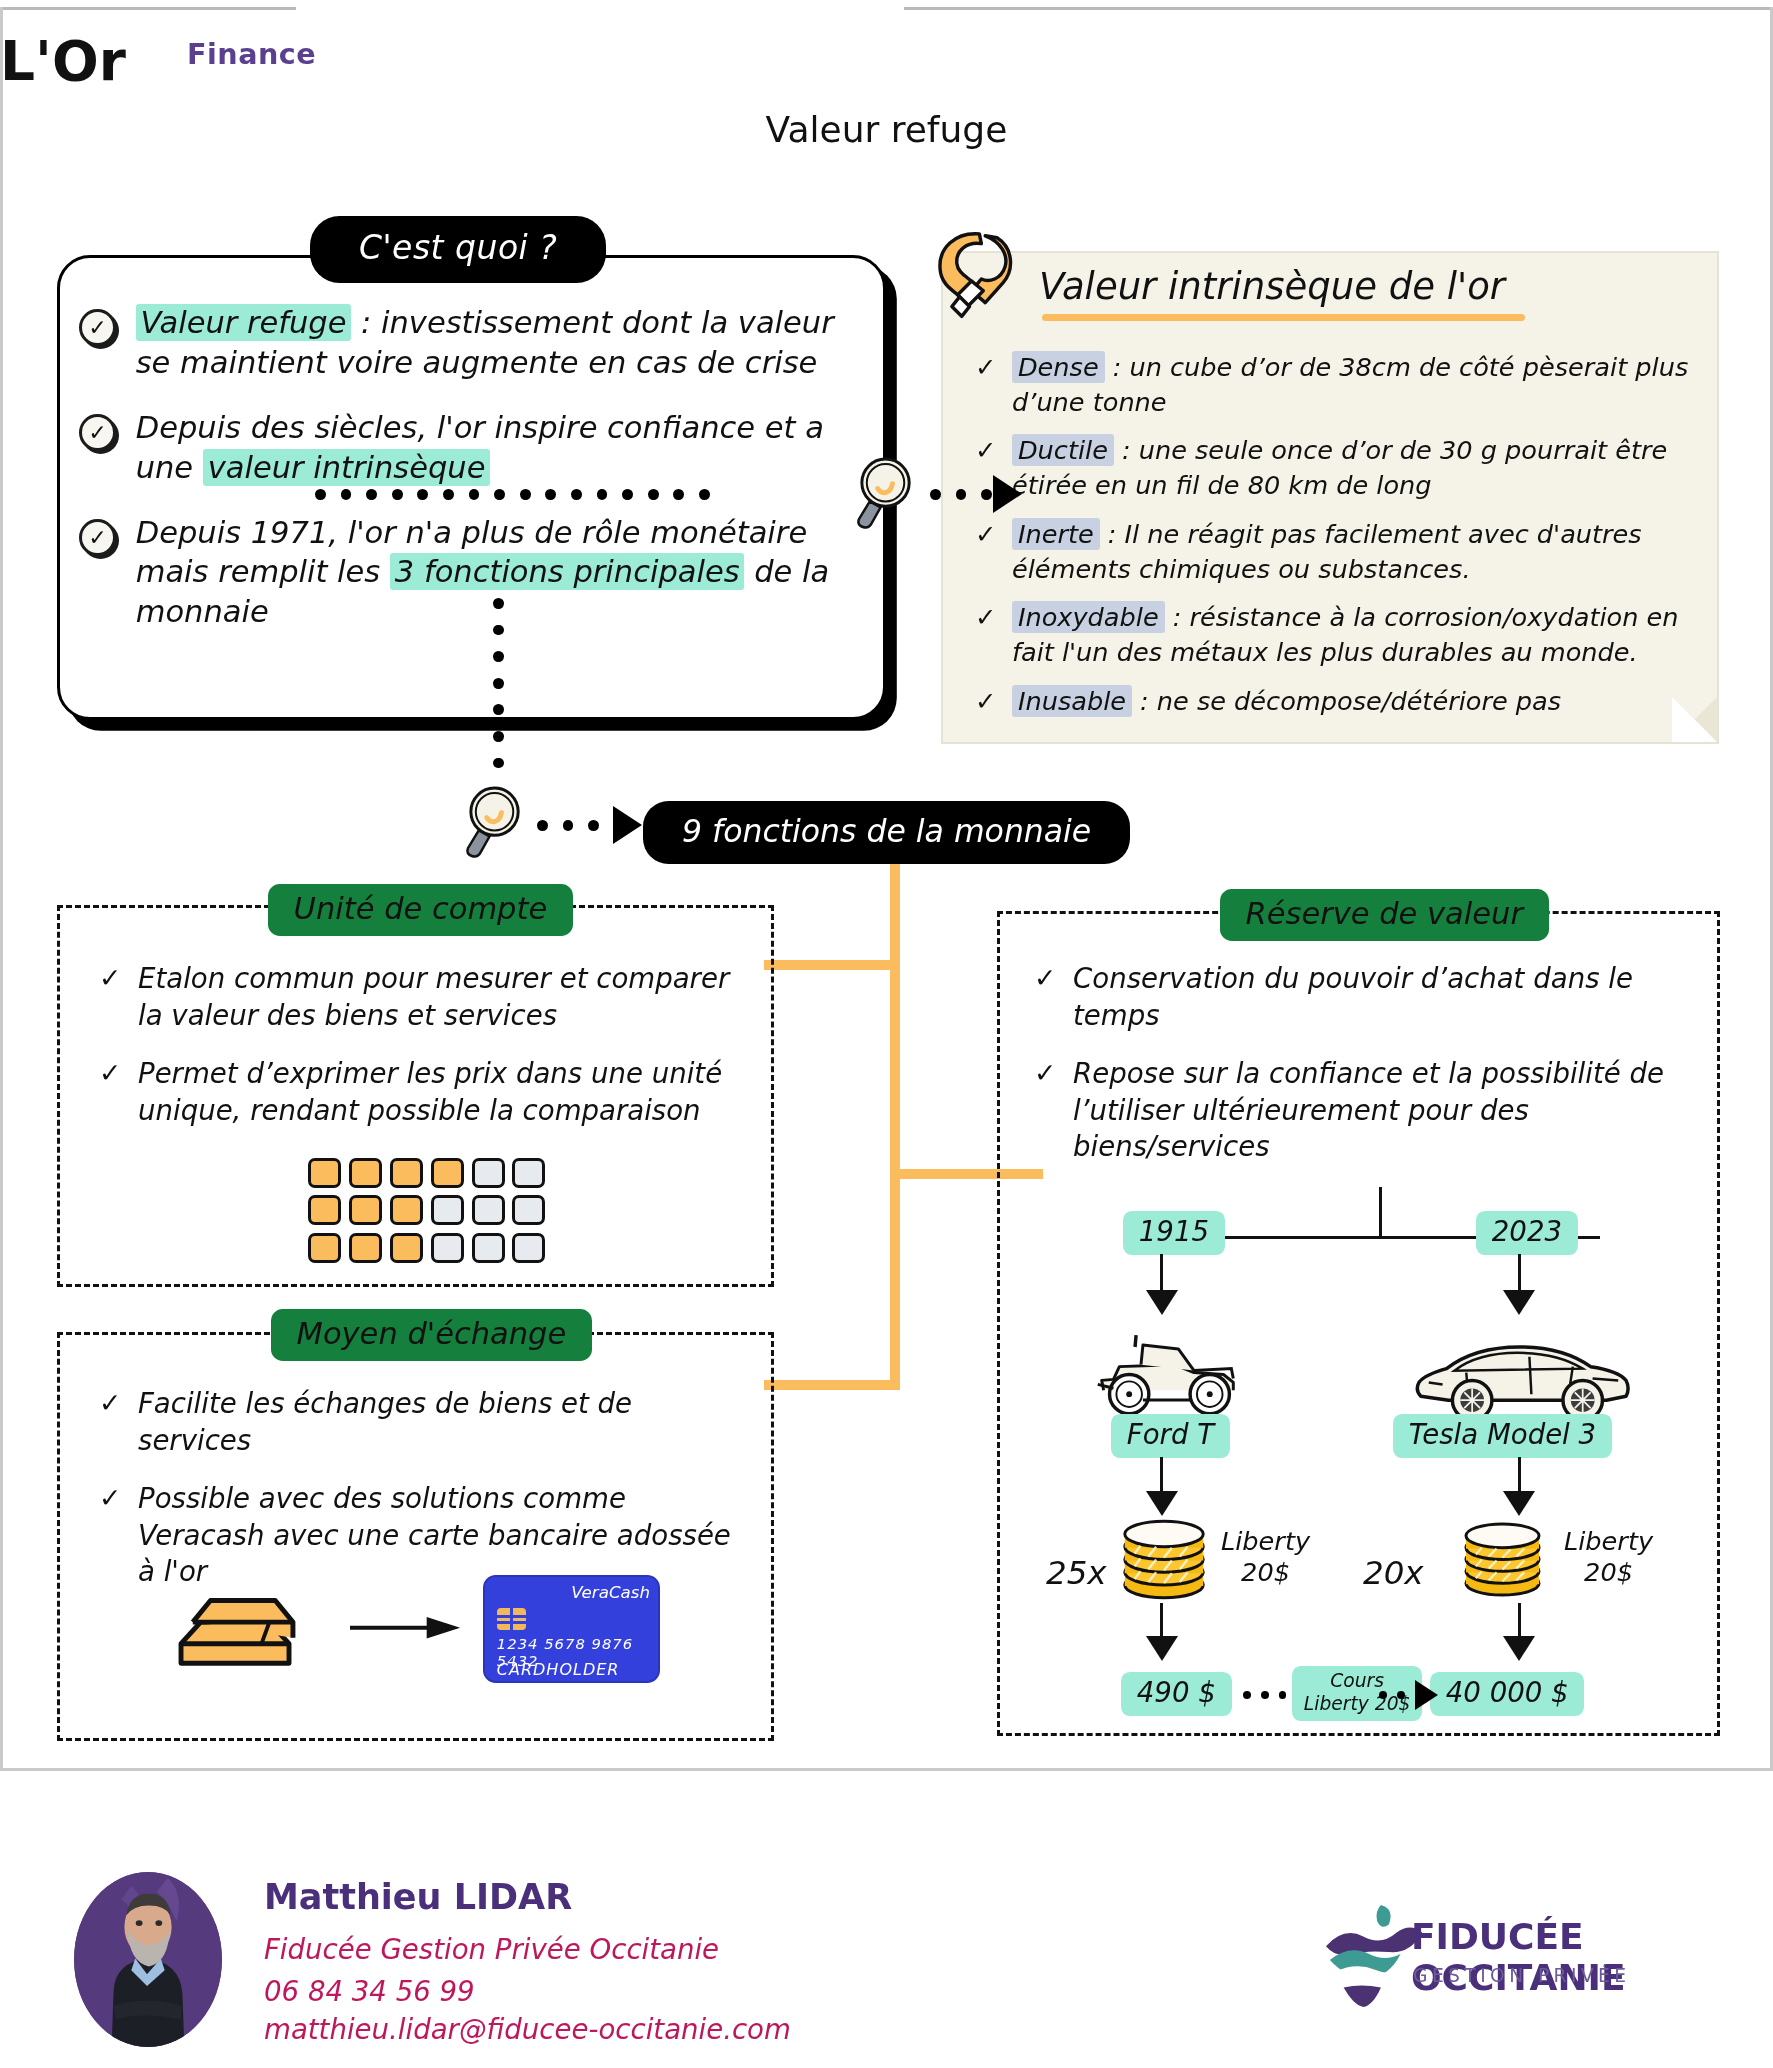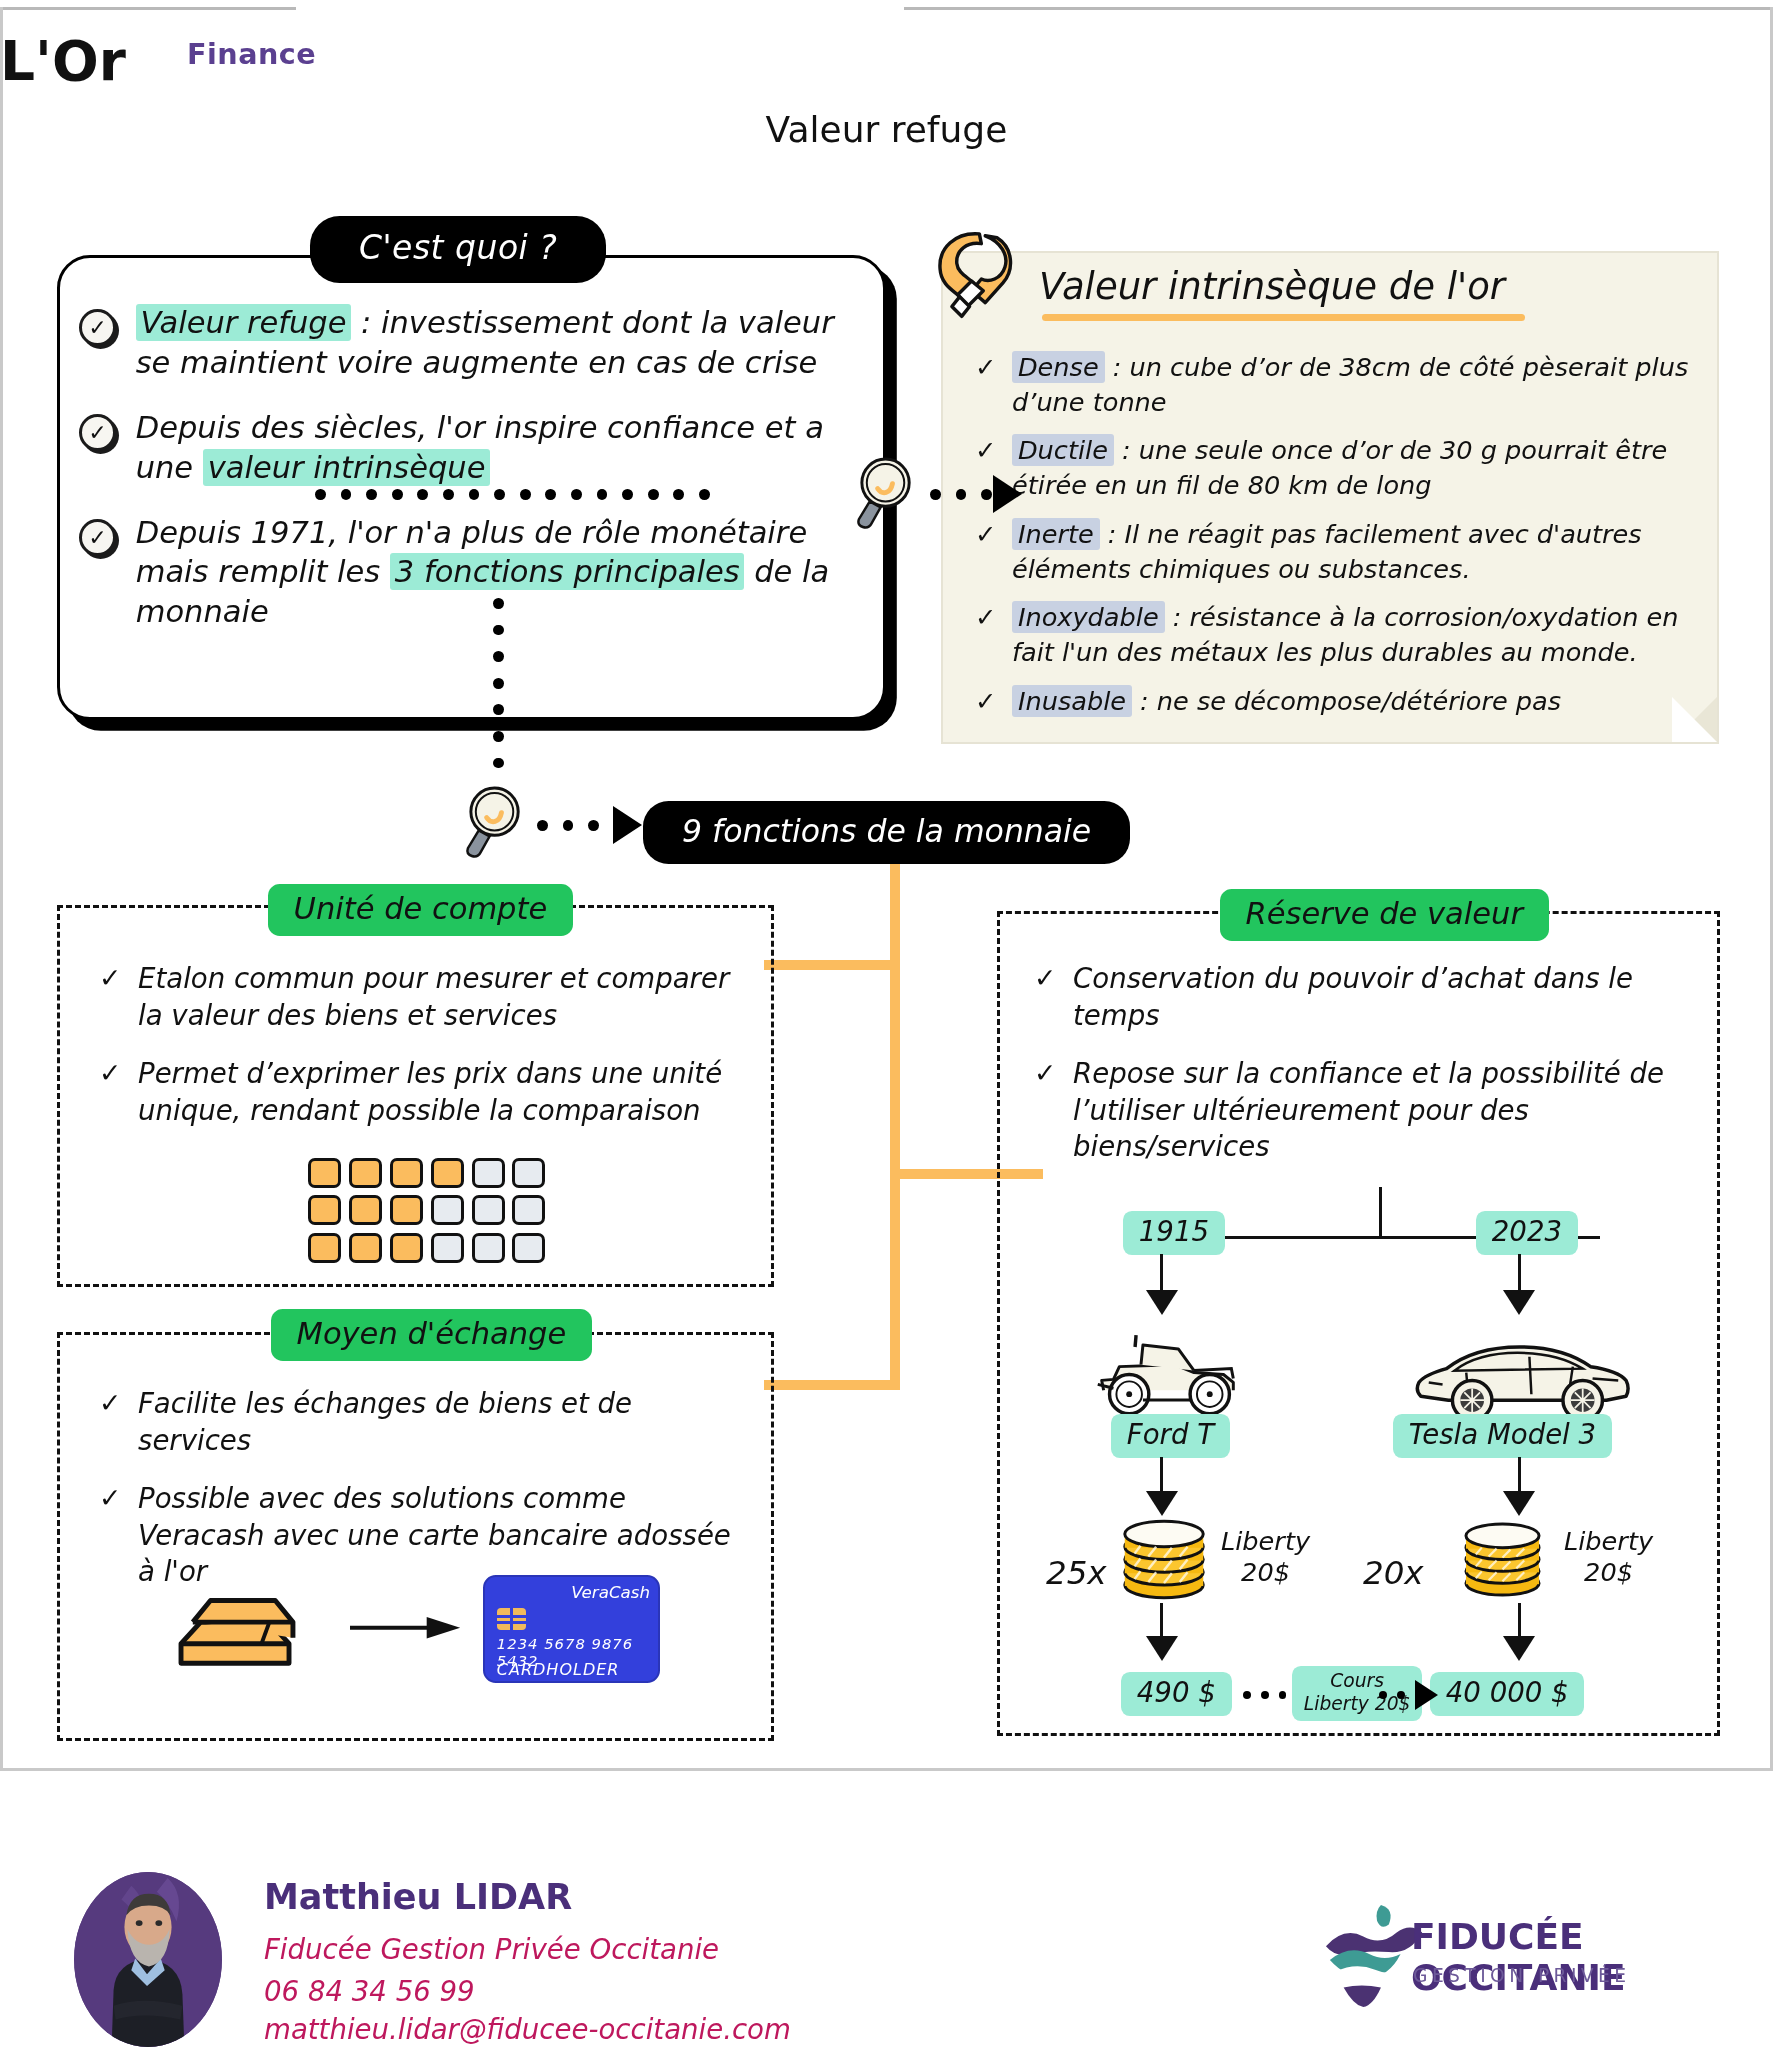--- a/index.html
+++ b/index.html
@@ -107,21 +107,21 @@
   }
 
   
   .or { position:absolute; background:#FBBC5E; }
 
   
   .dbox {
     position:absolute; border:3px dashed #111; background:transparent;
   }
   .dbox-title {
-    position:absolute; background:#22c55e; border-radius:11.8px;
+    position:absolute; background:#15803d; border-radius:11.8px;
     padding:6.9px 25.6px 9.9px 25.6px; font-size:30.5px; color:#111; z-index:5; white-space:nowrap;
   }
   .dlist-row { display:flex; align-items:flex-start; margin-bottom:21.7px; }
   .dlist-ck { flex:0 0 auto; width:39px; font-size:26.6px; font-style:normal; color:#111; line-height:1.3; }
   .dlist-text { font-size:27.6px; line-height:1.33; color:#111; }
 
   
   .ugrid { position:absolute; display:grid; grid-template-columns:repeat(6, 33px); gap:7.9px; }
   .ucell { width:33px; height:29.6px; border:3px solid #111; border-radius:6.9px; }
   .ucell.on { background:#FBBC5E; }

